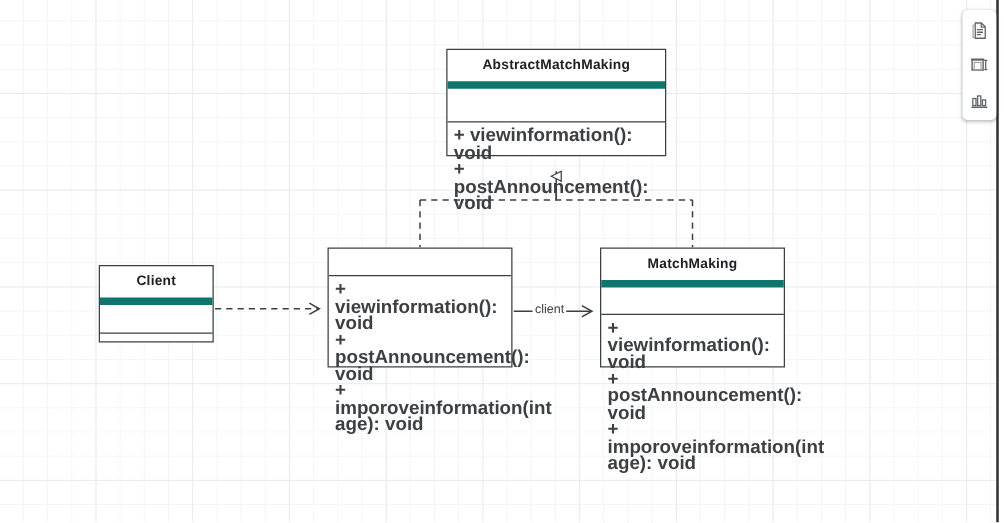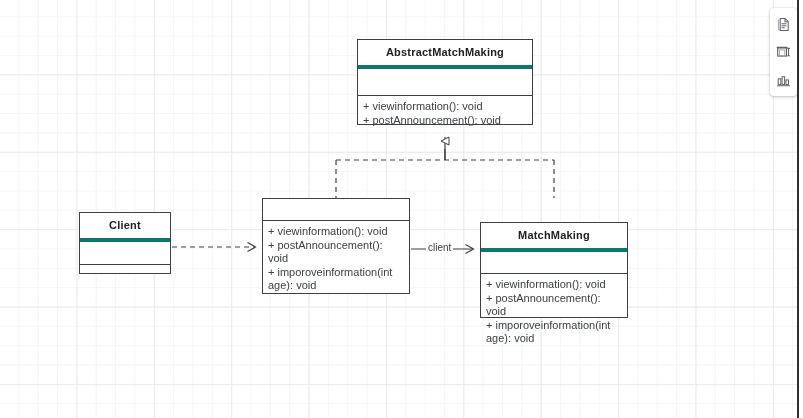--- a/index.html
+++ b/index.html
@@ -74,48 +74,49 @@
     border: 1px solid #3c4043;
     display: flex;
     flex-direction: column;
   }
   .uml-name {
     text-align: center;
     font-size: 11px;
     font-weight: bold;
     color: #202124;
     padding: 6px 4px 6px 4px;
-    border-bottom: 4px solid #0f766e;
+    border-bottom: 6px solid #0f766e;
     letter-spacing: 0.2px;
     line-height: 13px;
   }
   .uml-attrs {
     border-bottom: 1px solid #3c4043;
     min-height: 17px;
     padding: 2px 5px;
     font-size: 10.5px;
     color: #3c4043;
   }
   .uml-ops {
     padding: 4px 5px 5px 5px;
-    font-size: 11px;
+    font-size: 15px;
     color: #3c4043;
     line-height: 13.5px;
     flex: 1;
+    font-weight: bold;
   }
   .uml-ops .op {
     white-space: normal;
   }
 
   
   #cls-abstract      { left: 357px; top: 39px;  width: 176px; height: 86px; }
   #cls-abstract .uml-attrs { min-height: 22px; }
 
   #cls-proxy         { left: 262px; top: 198px; width: 148px; height: 96px; }
-  #cls-matchmaking   { left: 480px; top: 198px; width: 148px; height: 96px; margin-top: 24px; }
+  #cls-matchmaking   { left: 480px; top: 198px; width: 148px; height: 96px; }
   #cls-client        { left: 79px;  top: 212px; width: 92px;  height: 62px; }
   #cls-client .uml-attrs { min-height: 18px; }
   #cls-client .uml-ops   { min-height: 18px; padding: 0; }
 
   
   .edge-label {
     position: absolute;
     font-size: 10px;
     color: #3c4043;
     background: #ffffff;

